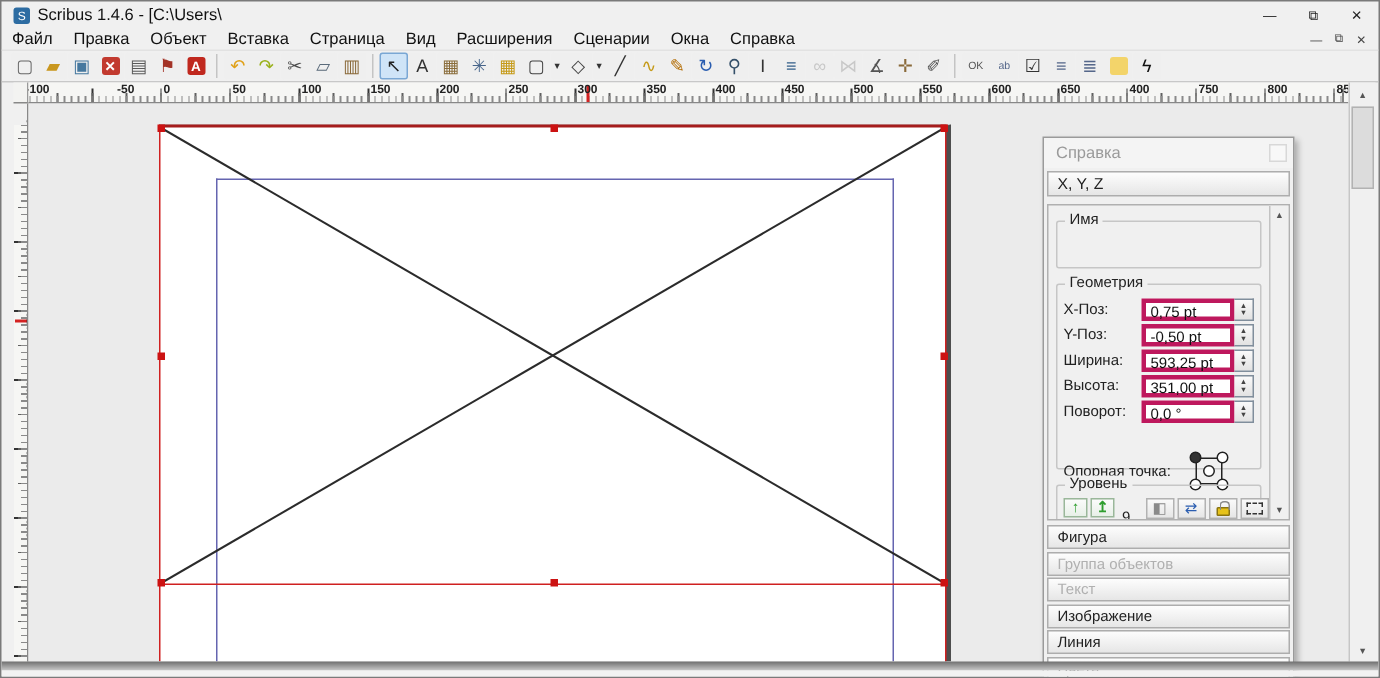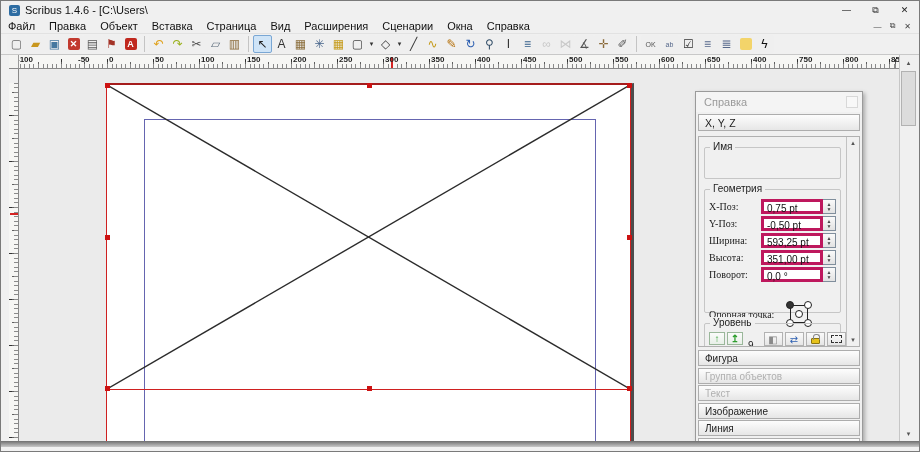--- a/index.html
+++ b/index.html
@@ -97,21 +97,21 @@
              background:#f0f0f0; }
   .pscroll .sbtn { height:12px; }
   .group { position:absolute; left:5px; right:18px; border:1px solid #c6c6c6; border-radius:2px; }
   .gtitle { position:absolute; top:-7px; left:5px; background:#f0f0f0; padding:0 3px; font-size:10px; color:#222; }
   .g-name { top:10px; height:32px; }
   .g-name input { position:absolute; left:4px; right:4px; top:8px; height:16px; border:1px solid #808e9c;
                   font-size:10px; padding:0 3px; font-family:"Liberation Sans", sans-serif; color:#111; background:#fff; }
   .g-geo { top:52px; height:124px; }
   .georow { display:flex; align-items:center; height:17px; margin:0 4px; }
   .georow:first-of-type { margin-top:8px; }
-  .glabel { width:52px; font-size:10px; color:#222;font-family:Liberation Serif, serif; }
+  .glabel { width:52px; font-size:10px; color:#222; }
   .gfield { width:62px; height:15px; background:#fff; border:3px solid #be185d; font-size:10px;
             color:#111; padding:0 3px; line-height:13px; }
   .spin { width:13px; height:15px; border:1px solid #808e9c; border-left:none;
           background:linear-gradient(#fafafa,#e2e2e2); display:flex; flex-direction:column;
           align-items:center; justify-content:center; font-size:5px; line-height:5px; color:#444; }
   .bprow { display:flex; align-items:center; margin:18px 4px 0; }
   .basepoint { position:relative; width:26px; height:26px; margin-left:12px; }
   .basepoint .sq { position:absolute; left:4px; top:4px; width:18px; height:18px; border:1.5px solid #222; }
   .bp { position:absolute; width:8px; height:8px; border:1.5px solid #222; border-radius:50%; background:#fff; }
   .bp.sel { background:#333; }

